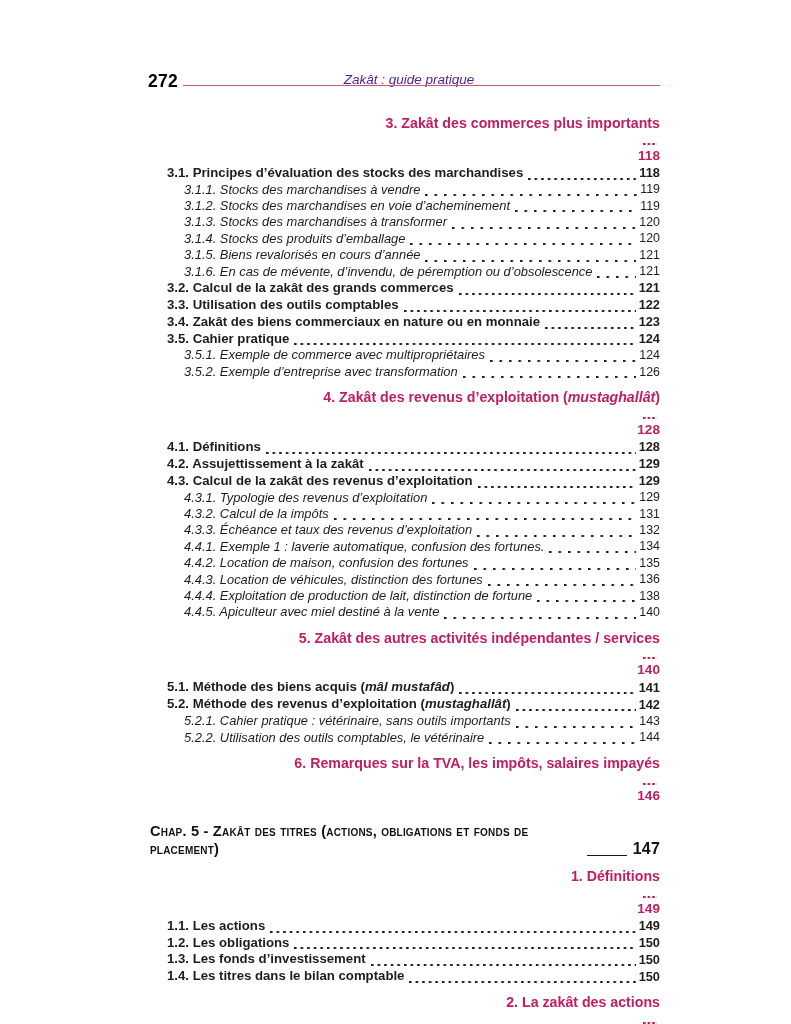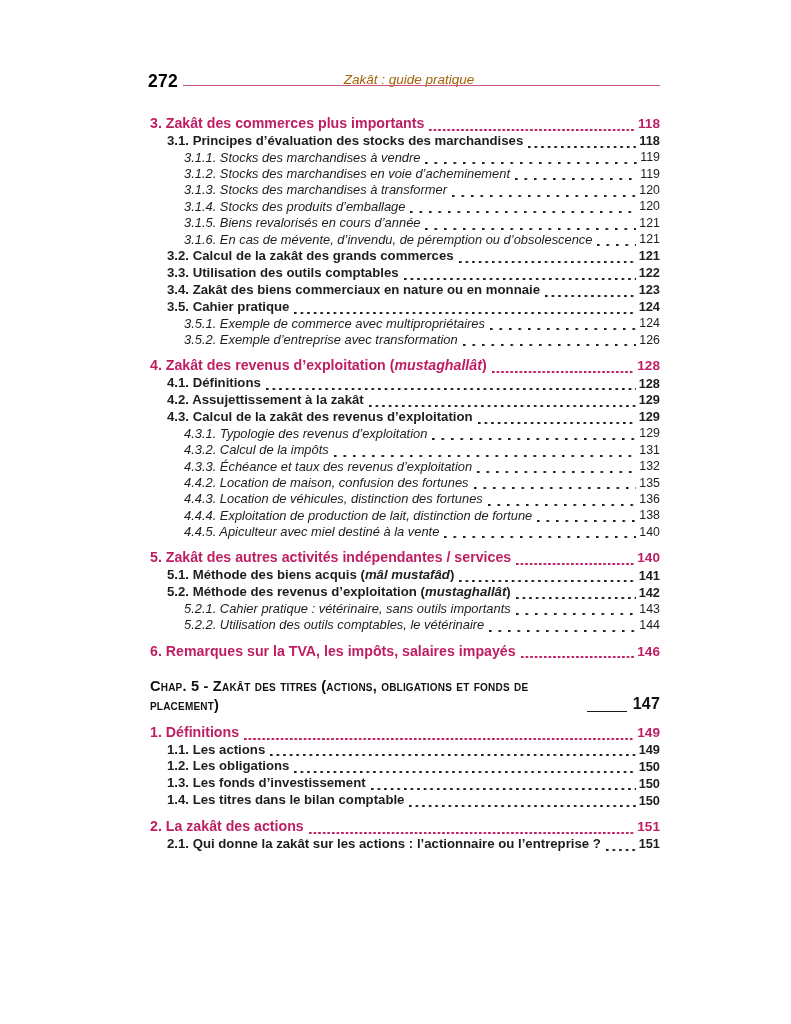--- a/index.html
+++ b/index.html
@@ -16,21 +16,21 @@
   }
   .page{
     box-sizing:border-box;
     width:791px;height:1024px;
     padding:66px 131px 0 150px;
   }
   
   .page-header{position:relative;height:30px;margin-bottom:8px;}
   .header-title{
     position:absolute;left:8px;right:0;bottom:9px;
-    text-align:center;font-style:italic;font-size:13.5px;color:#a16207;
+    text-align:center;font-style:italic;font-size:13.5px;color:#4c1d95;
   }
   .header-rule-row{
     position:absolute;left:-2px;right:0;bottom:6px;
     display:flex;align-items:flex-end;
   }
   .page-number{
     font-weight:bold;font-size:17.5px;line-height:1;
     padding-right:5px;letter-spacing:.3px;color:#000;
   }
   .header-rule{flex:1;border-top:1.4px solid var(--rule);margin-bottom:4px;}
@@ -42,21 +42,21 @@
   .leader{
     flex:1 1 14px;min-width:14px;height:14px;
     margin:0 3px 0 5px;
     background-image:radial-gradient(circle at 1.3px 50%, currentColor 1.05px, transparent 1.45px);
     background-repeat:repeat-x;
     background-position:left bottom 1px;
     background-size:7px 4px;
   }
   .lvl-1{
     color:var(--accent);font-weight:bold;font-size:14.2px;
-    line-height:1.32;margin-top:8px;
+    line-height:1.32;margin-top:8px;flex-direction:column;
   }
   .lvl-1 .leader{background-size:4.6px 4px;}
   .lvl-1 .toc-page{font-size:13.6px;}
   .lvl-2{
     color:var(--ink);font-weight:600;font-size:13.2px;
     line-height:1.28;padding-left:17px;
   }
   .lvl-2 .leader{background-size:6.6px 4px;}
   .lvl-2 .toc-page{font-size:12.8px;}
   .lvl-3{
@@ -192,20 +192,25 @@
         <span class="toc-label"><span>4.3.2. Calcul de la impôts</span></span>
         <span class="leader"></span>
         <span class="toc-page">131</span>
       </div>
       <div class="toc-row lvl-3">
         <span class="toc-label"><span>4.3.3. Échéance et taux des revenus d’exploitation</span></span>
         <span class="leader"></span>
         <span class="toc-page">132</span>
       </div>
       <div class="toc-row lvl-3">
+        <span class="toc-label"><span>4.4.1. Exemple 1 : laverie automatique, confusion des fortunes.</span></span>
+        <span class="leader"></span>
+        <span class="toc-page">134</span>
+      </div>
+      <div class="toc-row lvl-3">
         <span class="toc-label"><span>4.4.2. Location de maison, confusion des fortunes</span></span>
         <span class="leader"></span>
         <span class="toc-page">135</span>
       </div>
       <div class="toc-row lvl-3">
         <span class="toc-label"><span>4.4.3. Location de véhicules, distinction des fortunes</span></span>
         <span class="leader"></span>
         <span class="toc-page">136</span>
       </div>
       <div class="toc-row lvl-3">

